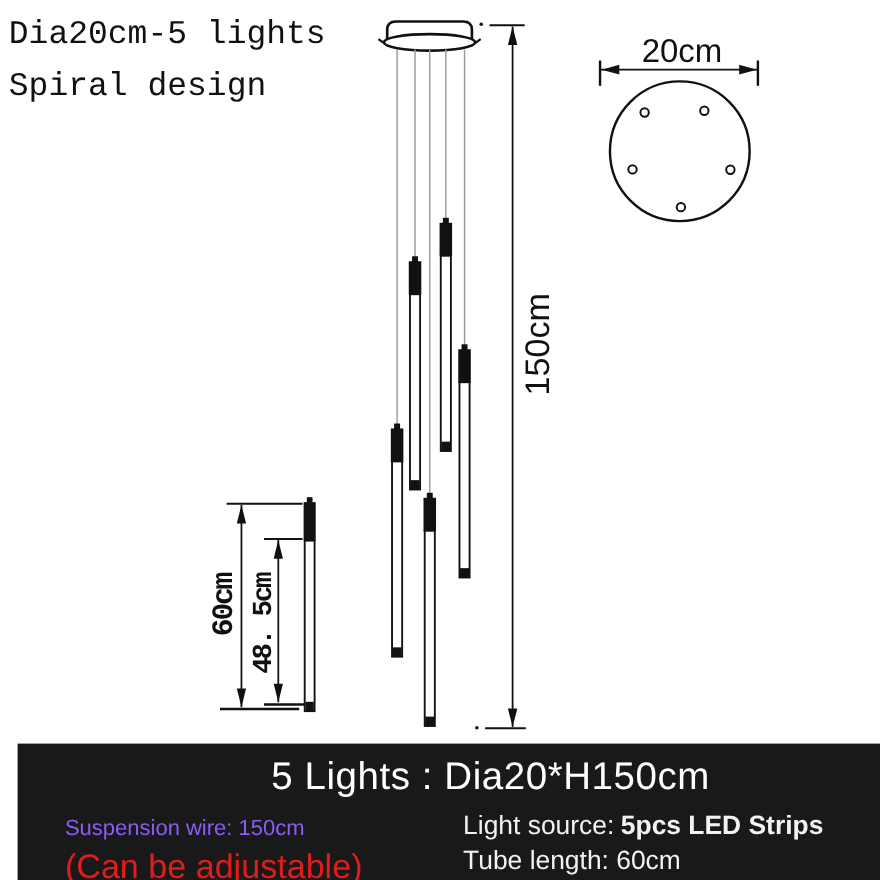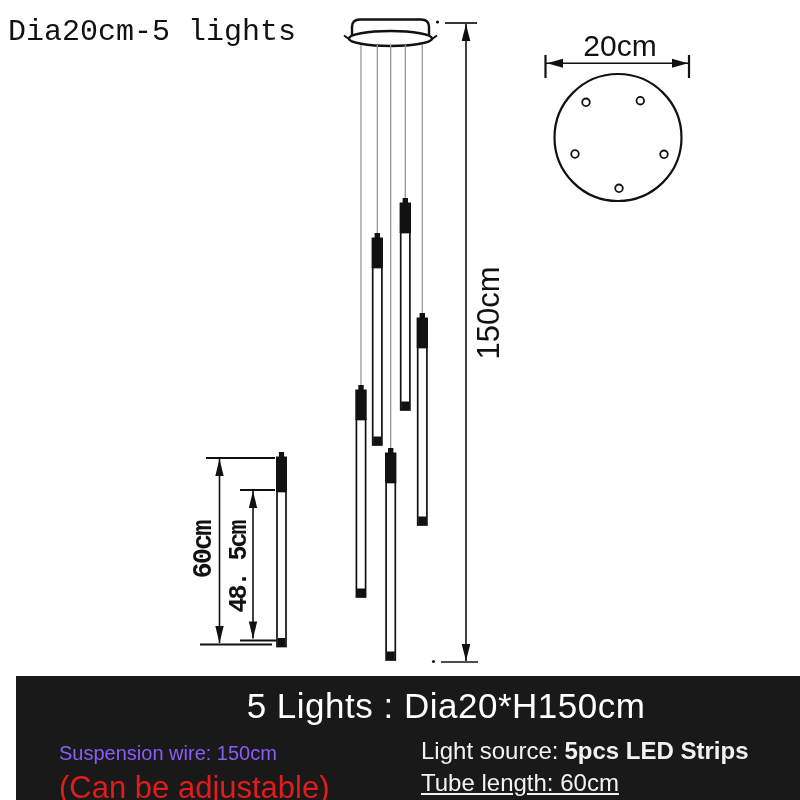--- a/index.html
+++ b/index.html
@@ -17,21 +17,21 @@
   .footer-title{
     position:absolute;top:10px;left:0;width:800px;text-align:center;
     font-size:35px;letter-spacing:0.5px;color:#ffffff;
     transform:translateX(30px);
   }
   .footer-line{position:absolute;white-space:nowrap;}
   .fl-susp{left:43px;top:66px;font-size:20px;color:#8b5cf6;}
   .fl-adj{left:43px;top:94px;font-size:31px;color:#e01c1c;}
   .fl-light{left:405px;top:61px;font-size:24px;color:#f2f2f2;text-align:center;}
   .fl-light b{font-weight:bold;margin-left:6px;}
-  .fl-tube{left:405px;top:93px;font-size:24px;color:#f2f2f2;text-decoration:underline;}
+  .fl-tube{left:405px;top:93px;font-size:24px;color:#f2f2f2;}
   .dim-sans{font-family:"Liberation Sans",sans-serif;fill:#111;}
   .dim-mono{font-family:"Liberation Mono","DejaVu Sans Mono",monospace;font-weight:bold;fill:#111;letter-spacing:-2px;}
 </style>
 </head>
 <body>
 
 <svg class="diagram-svg" width="800" height="676" viewBox="0 0 800 676">
 
   <g>
     <path d="M352,41 V27 Q352,19.5 360,19.5 H421 Q429,19.5 429,27 V41" fill="#fff" stroke="#111" stroke-width="2.4"></path>
@@ -133,20 +133,21 @@
     <line x1="240" y1="640.5" x2="277" y2="640.5" stroke="#111" stroke-width="2.2"></line>
     <line x1="253" y1="491" x2="253" y2="638.5" stroke="#111" stroke-width="1.6"></line>
     <polygon points="253,491 248.8,508 257.2,508" fill="#111"></polygon>
     <polygon points="253,638.5 248.8,621.5 257.2,621.5" fill="#111"></polygon>
     <text class="dim-mono" x="239.5" y="567" font-size="25" text-anchor="middle" dominant-baseline="middle" transform="rotate(-90 239.5 567)">48. 5cm</text>
   </g>
 </svg>
 
 <div class="title-block">
   <div>Dia20cm-5 lights</div>
+  <div>Spiral design</div>
 </div>
 
 <div class="footer">
   <div class="footer-title">5 Lights : Dia20*H150cm</div>
   <div class="footer-line fl-susp">Suspension wire: 150cm</div>
   <div class="footer-line fl-adj">(Can be adjustable)</div>
   <div class="footer-line fl-light"><span>Light source:</span><b>5pcs LED Strips</b></div>
   <div class="footer-line fl-tube">Tube length: 60cm</div>
 </div>
 

